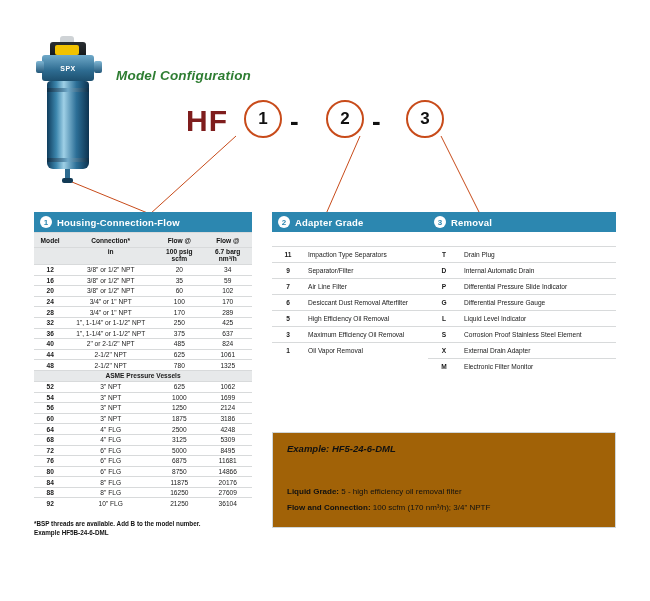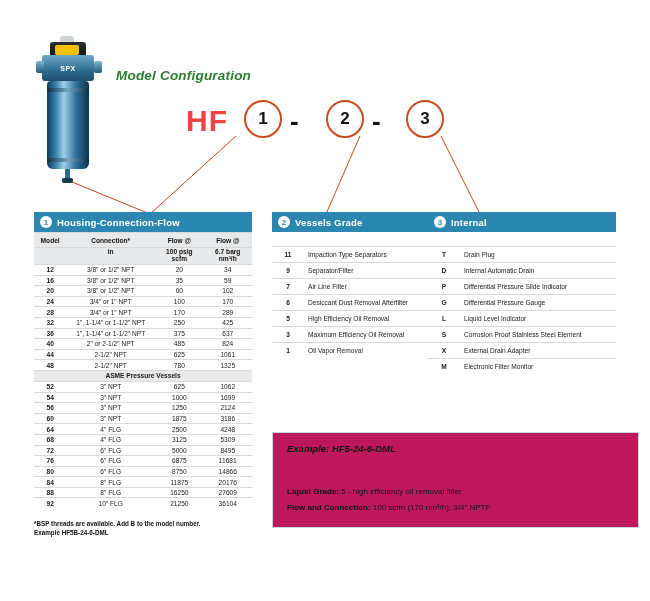--- a/index.html
+++ b/index.html
@@ -74,21 +74,21 @@
   
   .model-config-title {
     position: absolute; left: 116px; top: 68px;
     font-size: 13.5px; font-weight: bold; color: #2e7d32;
     font-style: italic; letter-spacing: .2px;
   }
   
   .code-line { position: absolute; left: 186px; top: 96px; }
   .code-hf {
     position: absolute; left: 0; top: 8px;
-    font-size: 30px; font-weight: bold; letter-spacing: 1px; color: #ef4444;
+    font-size: 30px; font-weight: bold; letter-spacing: 1px; color: #7f1d1d;
   }
   .circ {
     position: absolute; width: 34px; height: 34px;
     border: 2px solid #c84b1a; border-radius: 50%;
     color: #111; font-size: 17px; font-weight: bold;
     display: flex; align-items: center; justify-content: center;
     background: #fff;
   }
   .circ1 { left: 58px; top: 4px; }
   .circ2 { left: 140px; top: 4px; }
@@ -141,21 +141,21 @@
   #panel2 .spacer td { border-top: none; height: 14px; }
   
   #panel3 { left: 428px; top: 212px; width: 188px; }
   #panel3 table td { border-top: 1px solid #d8dadb; font-size: 6.6px; height: 15px; vertical-align: middle; }
   #panel3 td.code { width: 32px; text-align: center; font-weight: bold; }
   #panel3 td.desc { padding-left: 4px; }
   #panel3 .spacer td { border-top: none; height: 14px; }
   
   .example-box {
     position: absolute; left: 272px; top: 432px; width: 342px; height: 94px;
-    background: #be185d; border: 1px solid #cfd6da; padding-left: 23px;
+    background: #a16207; border: 1px solid #cfd6da;
   }
   .example-title {
     position: absolute; left: 14px; top: 10px; font-size: 9.5px; font-weight: bold;
     font-style: italic; color: #111;
   }
   .ex-line { position: absolute; left: 14px; font-size: 8px; color: #111; line-height: 1.3; }
   .ex-line b { font-weight: bold; }
   .ex1 { top: 34px; margin-top: 36px; }
   .ex2 { top: 54px; }
   .ex3 { top: 74px; }
@@ -366,21 +366,21 @@
           </tr>
         </tbody>
     </table>
   </div>
   <div class="footnote" style="white-space:pre-line">*BSP threads are available. Add B to the model number.
 Example HF5B-24-6-DML</div>
 
   <div class="panel" id="panel2">
     <div class="panel-head">
       <span class="num">2</span>
-      <span>Vessels Grade</span>
+      <span>Adapter Grade</span>
     </div>
     <table>
       <tbody>
           <tr class="spacer">
             <td colspan="2"></td>
           </tr>
         </tbody>
       <tbody id="p2rows">
           <tr>
             <td class="code">11</td>
@@ -410,21 +410,21 @@
             <td class="code">1</td>
             <td class="desc">Oil Vapor Removal</td>
           </tr>
         </tbody>
     </table>
   </div>
 
   <div class="panel" id="panel3">
     <div class="panel-head">
       <span class="num">3</span>
-      <span>Internal</span>
+      <span>Removal</span>
     </div>
     <table>
       <tbody>
           <tr class="spacer">
             <td colspan="2"></td>
           </tr>
         </tbody>
       <tbody id="p3rows">
           <tr>
             <td class="code">T</td>

